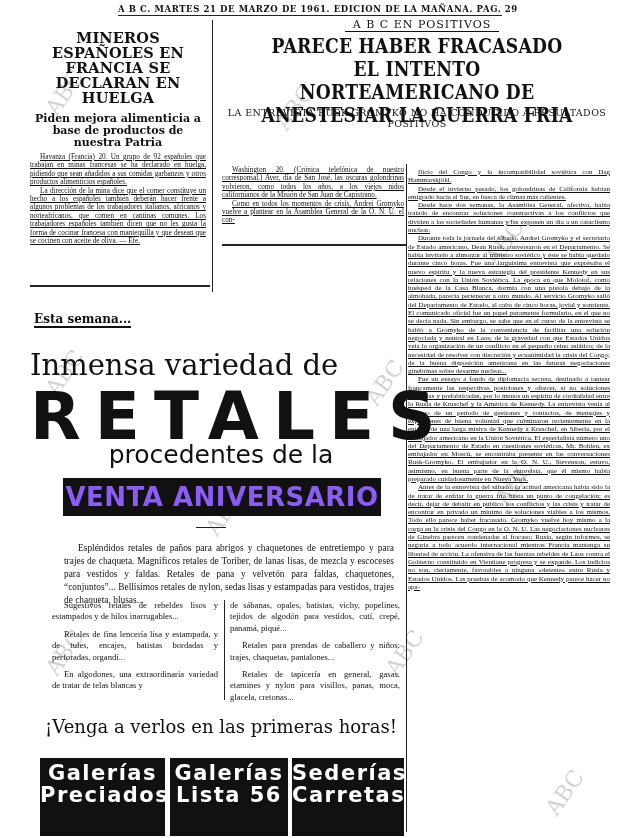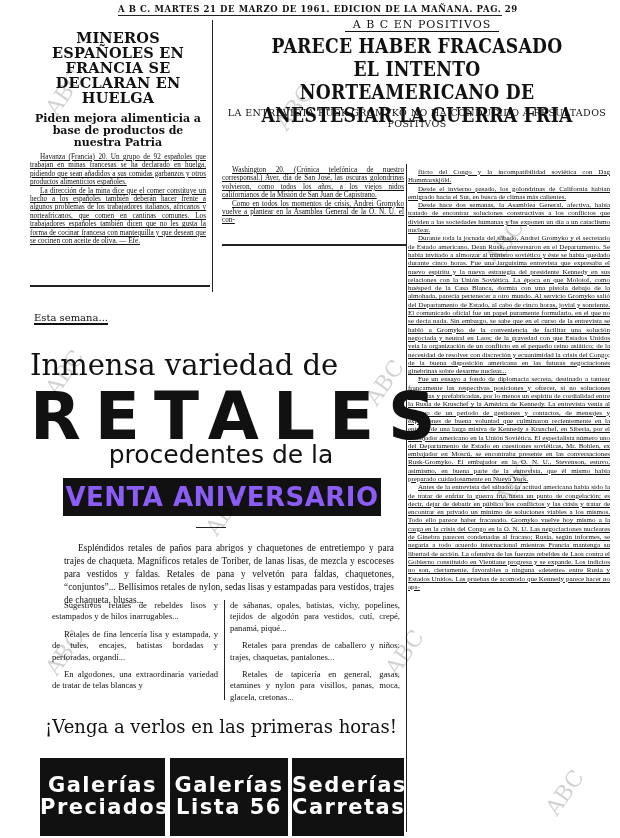--- a/index.html
+++ b/index.html
@@ -42,21 +42,21 @@
     font-family:"DejaVu Serif", serif; letter-spacing:0.3px;
     transform:scaleX(0.82); transform-origin:center top;
   }
   .subhead {
     left:222px; top:107px; width:390px; text-align:center;
     font-size:9.5px; line-height:11px; letter-spacing:0.4px;
   }
   .col-a { left:222px; top:166px; width:182px; }
   .col-b { left:408px; top:168px; width:202px; }
   
-  .ad-week { left:34px; top:312px; font-size:10px; font-weight:normal; }
+  .ad-week { left:34px; top:312px; font-size:12px; font-weight:bold; }
   .ad-week span { border-bottom:2px solid #111; }
   .ad-title {
     left:30px; top:348px; width:382px; 
     font-size:29px; font-family:"DejaVu Serif", serif;
   }
   .ad-retales {
     left:30px; top:378px; width:382px; text-align:center;
     font-size:66px; font-weight:bold; letter-spacing:14px;
     font-family:"DejaVu Sans", sans-serif;
   }
@@ -84,21 +84,21 @@
   .ad-col1 { left:52px; top:600px; width:166px; }
   .ad-col2 { left:230px; top:600px; width:170px; }
   .ad-cta {
     left:30px; top:716px; width:382px; text-align:center;
     font-size:18px; font-family:"DejaVu Serif", serif;
   }
   .store {
     top:758px; height:78px; background:#111; color:#fff;
     font-family:"DejaVu Sans", sans-serif; font-weight:bold;
     font-size:21px; line-height:22px; text-align:center;
-    padding-top:16px; box-sizing:border-box; letter-spacing:1.5px;
+    padding-top:4px; box-sizing:border-box; letter-spacing:1.5px;
   }
   .watermark {
     color:rgba(0,0,0,0.18); font-size:22px; font-family:"DejaVu Serif", serif;
     transform:rotate(-55deg); pointer-events:none;
   }
 </style>
 </head>
 <body>
 
 <div class="abs masthead">A B C. MARTES 21 DE MARZO DE 1961. EDICION DE LA MAÑANA. PAG. 29</div>

